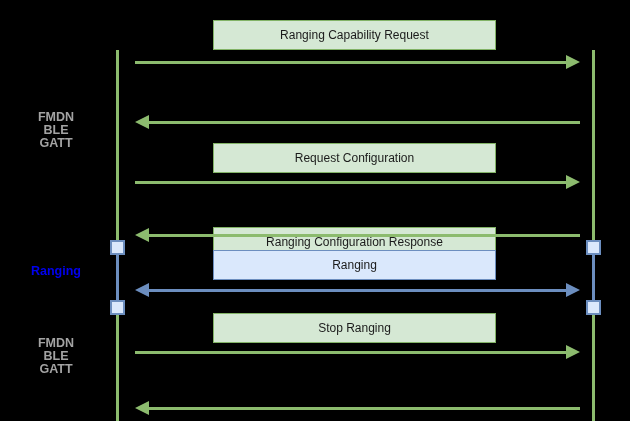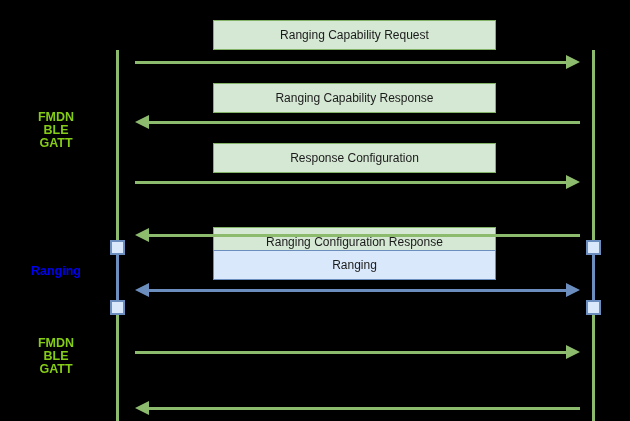--- a/index.html
+++ b/index.html
@@ -34,21 +34,21 @@
   .arrow.green .head-right{border-left-color:#8cbb6e;}
   .arrow.green .head-left{border-right-color:#8cbb6e;}
   .arrow.blue .shaft{background:#6c8ebf;}
   .arrow.blue .head-right{border-left-color:#6c8ebf;}
   .arrow.blue .head-left{border-right-color:#6c8ebf;}
   
   .phase-label{
     position:absolute;left:0;width:112px;text-align:center;
     font-weight:bold;font-size:12.5px;line-height:13px;
   }
-  .phase-green{color:#84cc16;}
+  .phase-green{color:#a3a3a3;}
   .phase-blue{color:#0000ee;}
   .phase-label span{display:block;}
 </style>
 </head>
 <body>
 
 <div id="stage">
 
   <div class="lifeline-seg ll-green" style="left:116px;top:50px;height:371px;"></div>
   <div class="lifeline-seg ll-blue" style="left:116px;top:246px;height:60px;"></div>
@@ -75,30 +75,27 @@
   </div>
 
   <div class="msg-box msg-green" style="top:20px;">
     <span>Ranging Capability Request</span>
   </div>
   <div class="arrow right green" style="top:55px;">
     <div class="shaft"></div>
     <div class="head head-right"></div>
   </div>
 
-  <div class="msg-box msg-green" style="top:83px;">
-    <span>Ranging Capability Response</span>
-  </div>
   <div class="arrow left green" style="top:115px;">
     <div class="shaft"></div>
     <div class="head head-left"></div>
   </div>
 
   <div class="msg-box msg-green" style="top:143px;">
-    <span>Response Configuration</span>
+    <span>Request Configuration</span>
   </div>
   <div class="arrow right green" style="top:175px;">
     <div class="shaft"></div>
     <div class="head head-right"></div>
   </div>
 
   <div class="msg-box msg-green" style="top:196px;margin-top:31px;">
     <span>Ranging Configuration Response</span>
   </div>
   <div class="arrow left green" style="top:228px;">
@@ -108,20 +105,23 @@
 
   <div class="msg-box msg-blue" style="top:250px;">
     <span>Ranging</span>
   </div>
   <div class="arrow both blue" style="top:283px;">
     <div class="shaft"></div>
     <div class="head head-left"></div>
     <div class="head head-right"></div>
   </div>
 
+  <div class="msg-box msg-green" style="top:313px;">
+    <span>Stop Ranging</span>
+  </div>
   <div class="arrow right green" style="top:345px;">
     <div class="shaft"></div>
     <div class="head head-right"></div>
   </div>
 
   <div class="arrow left green" style="top:401px;">
     <div class="shaft"></div>
     <div class="head head-left"></div>
   </div>
 

